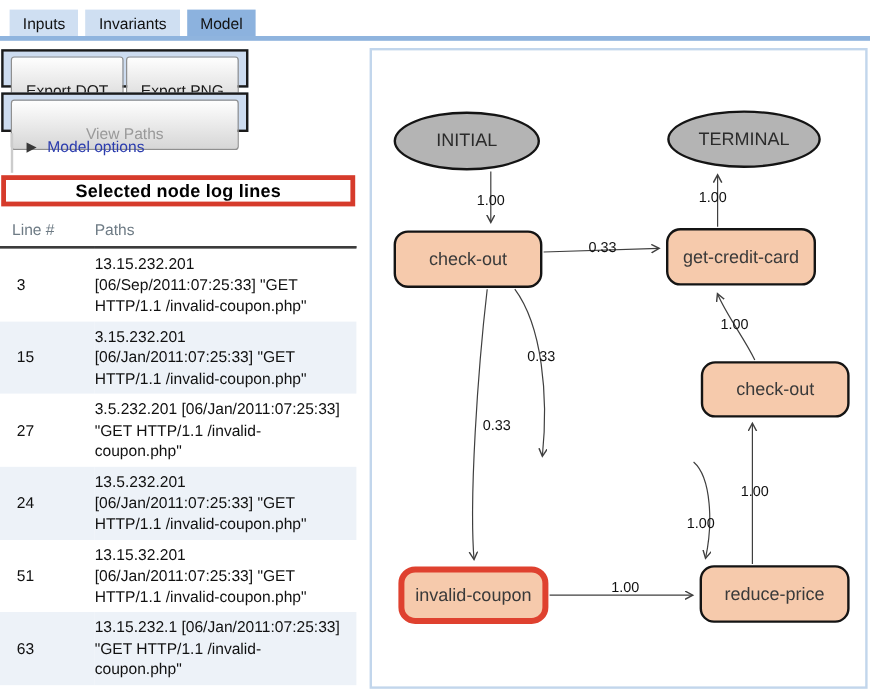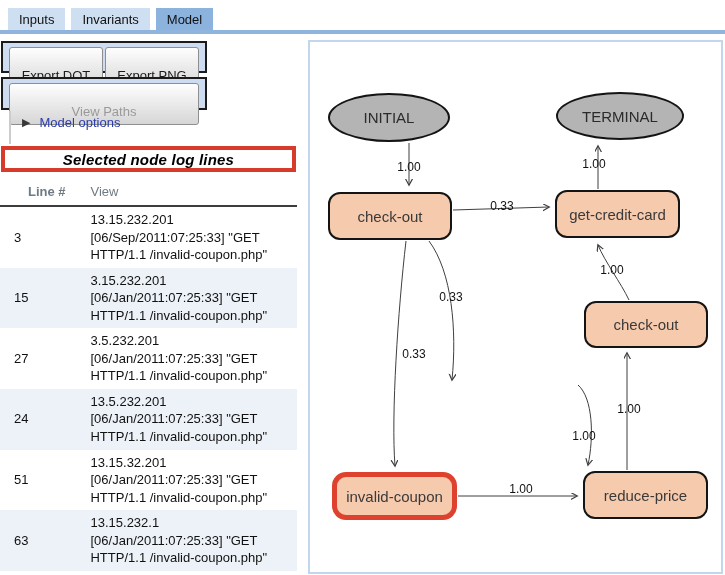--- a/index.html
+++ b/index.html
@@ -37,30 +37,30 @@
 
   .model-options {
     position:absolute; left:22px; top:115px; font-size:13px; color:#2b3cae;
     display:flex; align-items:center; gap:9px; cursor:pointer;
   }
   .model-options .tri { color:#383838; font-size:11px; }
 
   .selected-header {
     position:absolute; left:1px; top:146px; width:295px; height:26px; box-sizing:border-box;
     border:4px solid #d63b2b; background:#fff; display:flex; align-items:center; justify-content:center;
-    font-size:15px; font-weight:bold; color:#000; letter-spacing:0.2px;font-style:italic;
+    font-size:15px; font-weight:bold; color:#000; letter-spacing:0.2px;
   }
 
   
   table.log { position:absolute; left:0; top:180px; width:297px; border-collapse:collapse; font-size:13px; }
   table.log th {
     text-align:left; color:#6e7b85; font-weight:normal; padding:4px 0 6px;
     border-bottom:2px solid #3c3c3c;
   }
-  table.log th:first-child { padding-left:28px; width:70px;font-weight:bold; }
+  table.log th:first-child { padding-left:10px; width:70px; }
   table.log td { vertical-align:middle; padding:4px 0; line-height:1.35; color:#111; }
   table.log td.lineno { padding-left:14px; }
   table.log td.linetext { width:212px; padding-right:8px; }
   table.log tr.alt { background:#edf2f8; }
 
   
   .graph-panel {
     position:absolute; left:308px; top:40px; width:415px; height:534px;
     box-sizing:border-box; border:2px solid #c2d6ec; background:#fff;
   }
@@ -101,21 +101,21 @@
   <span class="tri">▶</span>
   <span>Model options</span>
 </div>
 
 <div class="selected-header">Selected node log lines</div>
 
 <table class="log">
   <thead>
       <tr id="log-head">
         <th>Line #</th>
-        <th>View</th>
+        <th>Paths</th>
       </tr>
     </thead>
   <tbody id="log-body">
       <tr>
         <td class="lineno">3</td>
         <td class="linetext">13.15.232.201 [06/Sep/2011:07:25:33] "GET HTTP/1.1 /invalid-coupon.php"</td>
       </tr>
       <tr class="alt">
         <td class="lineno">15</td>
         <td class="linetext">3.15.232.201 [06/Jan/2011:07:25:33] "GET HTTP/1.1 /invalid-coupon.php"</td>

